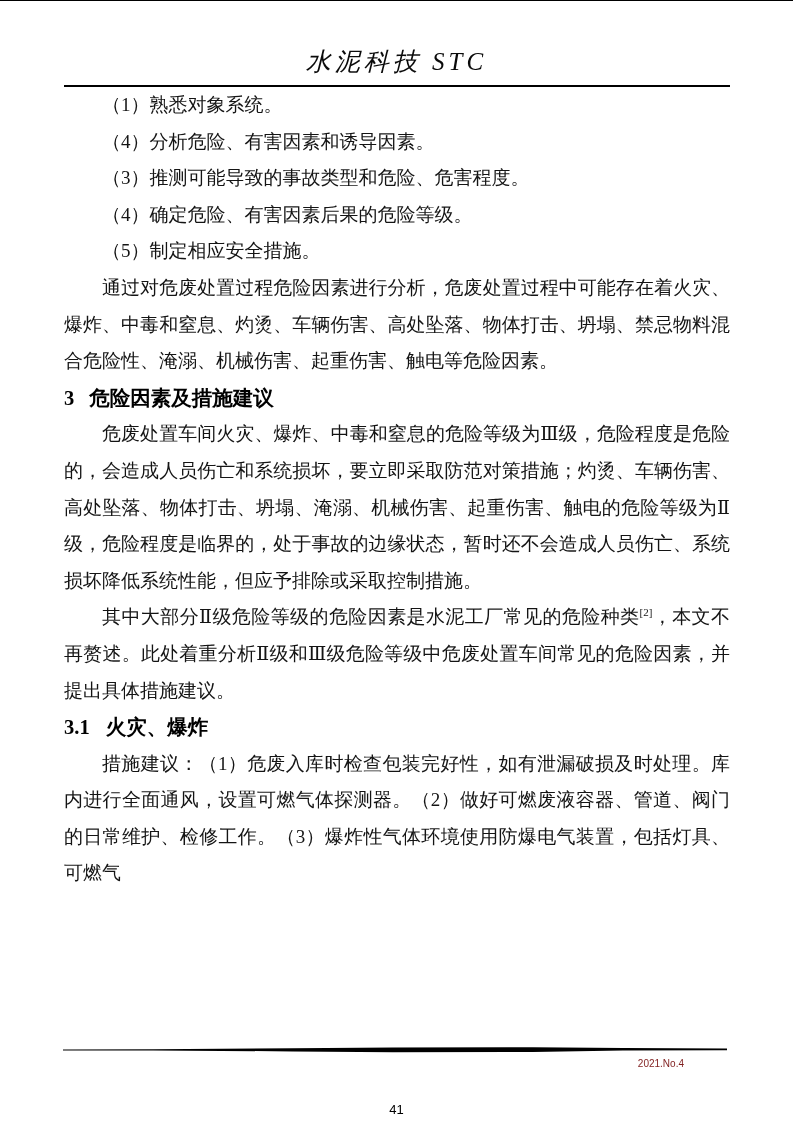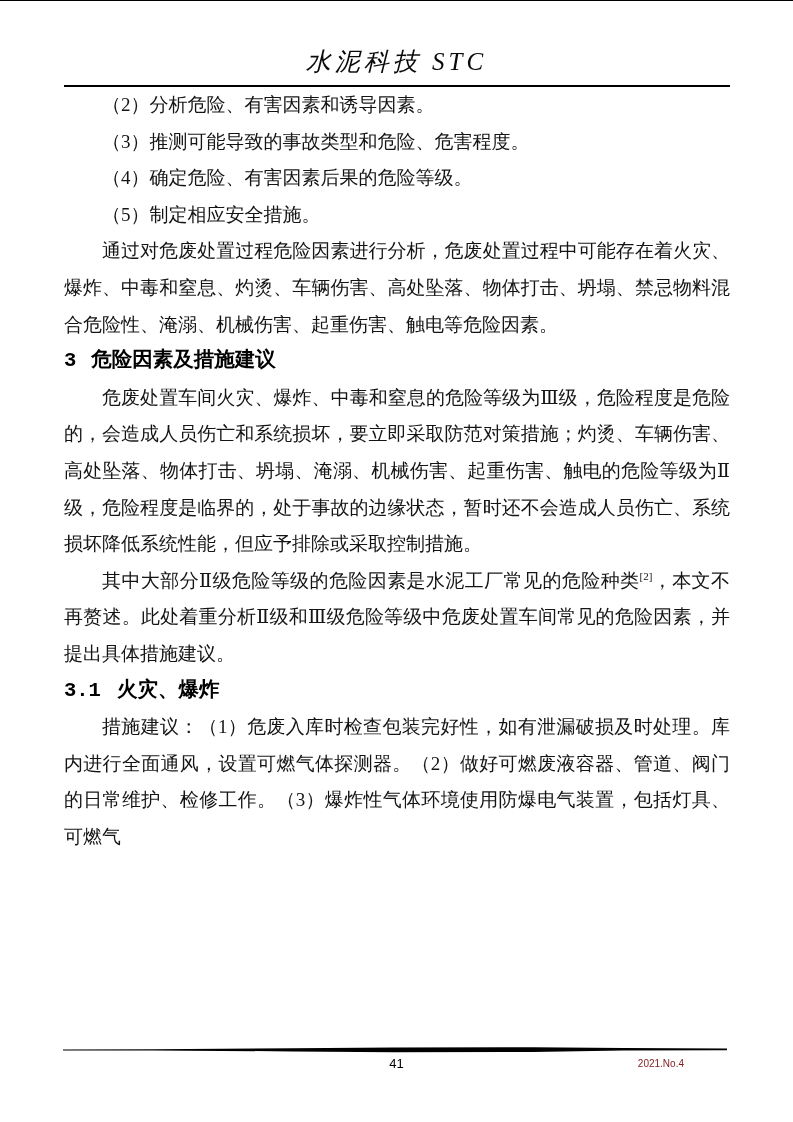--- a/index.html
+++ b/index.html
@@ -41,21 +41,21 @@
   .article-body {
     margin: 0 63px 0 64px;
     font-size: 19px;
     line-height: 36.6px;
     text-align: justify;
   }
   .article-body p { margin: 0; text-indent: 2em; }
 
   .heading {
     margin: 0;
-    font-family: Liberation Mono, monospace;
+    font-family: Liberation Serif, serif;
     font-size: 20.5px;
     font-weight: bold;
     line-height: 36.6px;
     text-align: left;
     color: #000;
   }
   .h-num { margin-right: 16px; }
   .h-num.wide { margin-right: 15px; }
 
   sup.cite {
@@ -66,21 +66,21 @@
 
   
   .footer-rule-svg {
     position: absolute;
     left: 63px;
     top: 1047px;
     display: block;
   }
   .page-number {
     position: absolute;
-    top: 1057px;
+    top: 1103px;
     left: 0;
     width: 100%;
     text-align: center;
     font-family: "Liberation Sans", "DejaVu Sans", sans-serif;
     font-size: 13px;
     line-height: 14px;
     color: #000;
   }
   .issue-number {
     position: absolute;
@@ -98,21 +98,22 @@
 <div class="page">
 
   <div class="top-edge"></div>
 
   <header class="page-header">
     <div class="journal-title">水泥科技 STC</div>
     <div class="header-rule"></div>
   </header>
 
   <main class="article-body">
-    <p class="step">（2）分析危险、有害因素和诱导因素。</p>
+    <p class="step">（1）熟悉对象系统。</p>
+    <p class="step">（4）分析危险、有害因素和诱导因素。</p>
     <p class="step">（3）推测可能导致的事故类型和危险、危害程度。</p>
     <p class="step">（4）确定危险、有害因素后果的危险等级。</p>
     <p class="step">（5）制定相应安全措施。</p>
 
     <p>通过对危废处置过程危险因素进行分析，危废处置过程中可能存在着火灾、爆炸、中毒和窒息、灼烫、车辆伤害、高处坠落、物体打击、坍塌、禁忌物料混合危险性、淹溺、机械伤害、起重伤害、触电等危险因素。</p>
 
     <h2 class="heading"><span class="h-num wide">3</span><span>危险因素及措施建议</span></h2>
 
     <p>危废处置车间火灾、爆炸、中毒和窒息的危险等级为Ⅲ级，危险程度是危险的，会造成人员伤亡和系统损坏，要立即采取防范对策措施；灼烫、车辆伤害、高处坠落、物体打击、坍塌、淹溺、机械伤害、起重伤害、触电的危险等级为Ⅱ级，危险程度是临界的，处于事故的边缘状态，暂时还不会造成人员伤亡、系统损坏降低系统性能，但应予排除或采取控制措施。</p>
 

